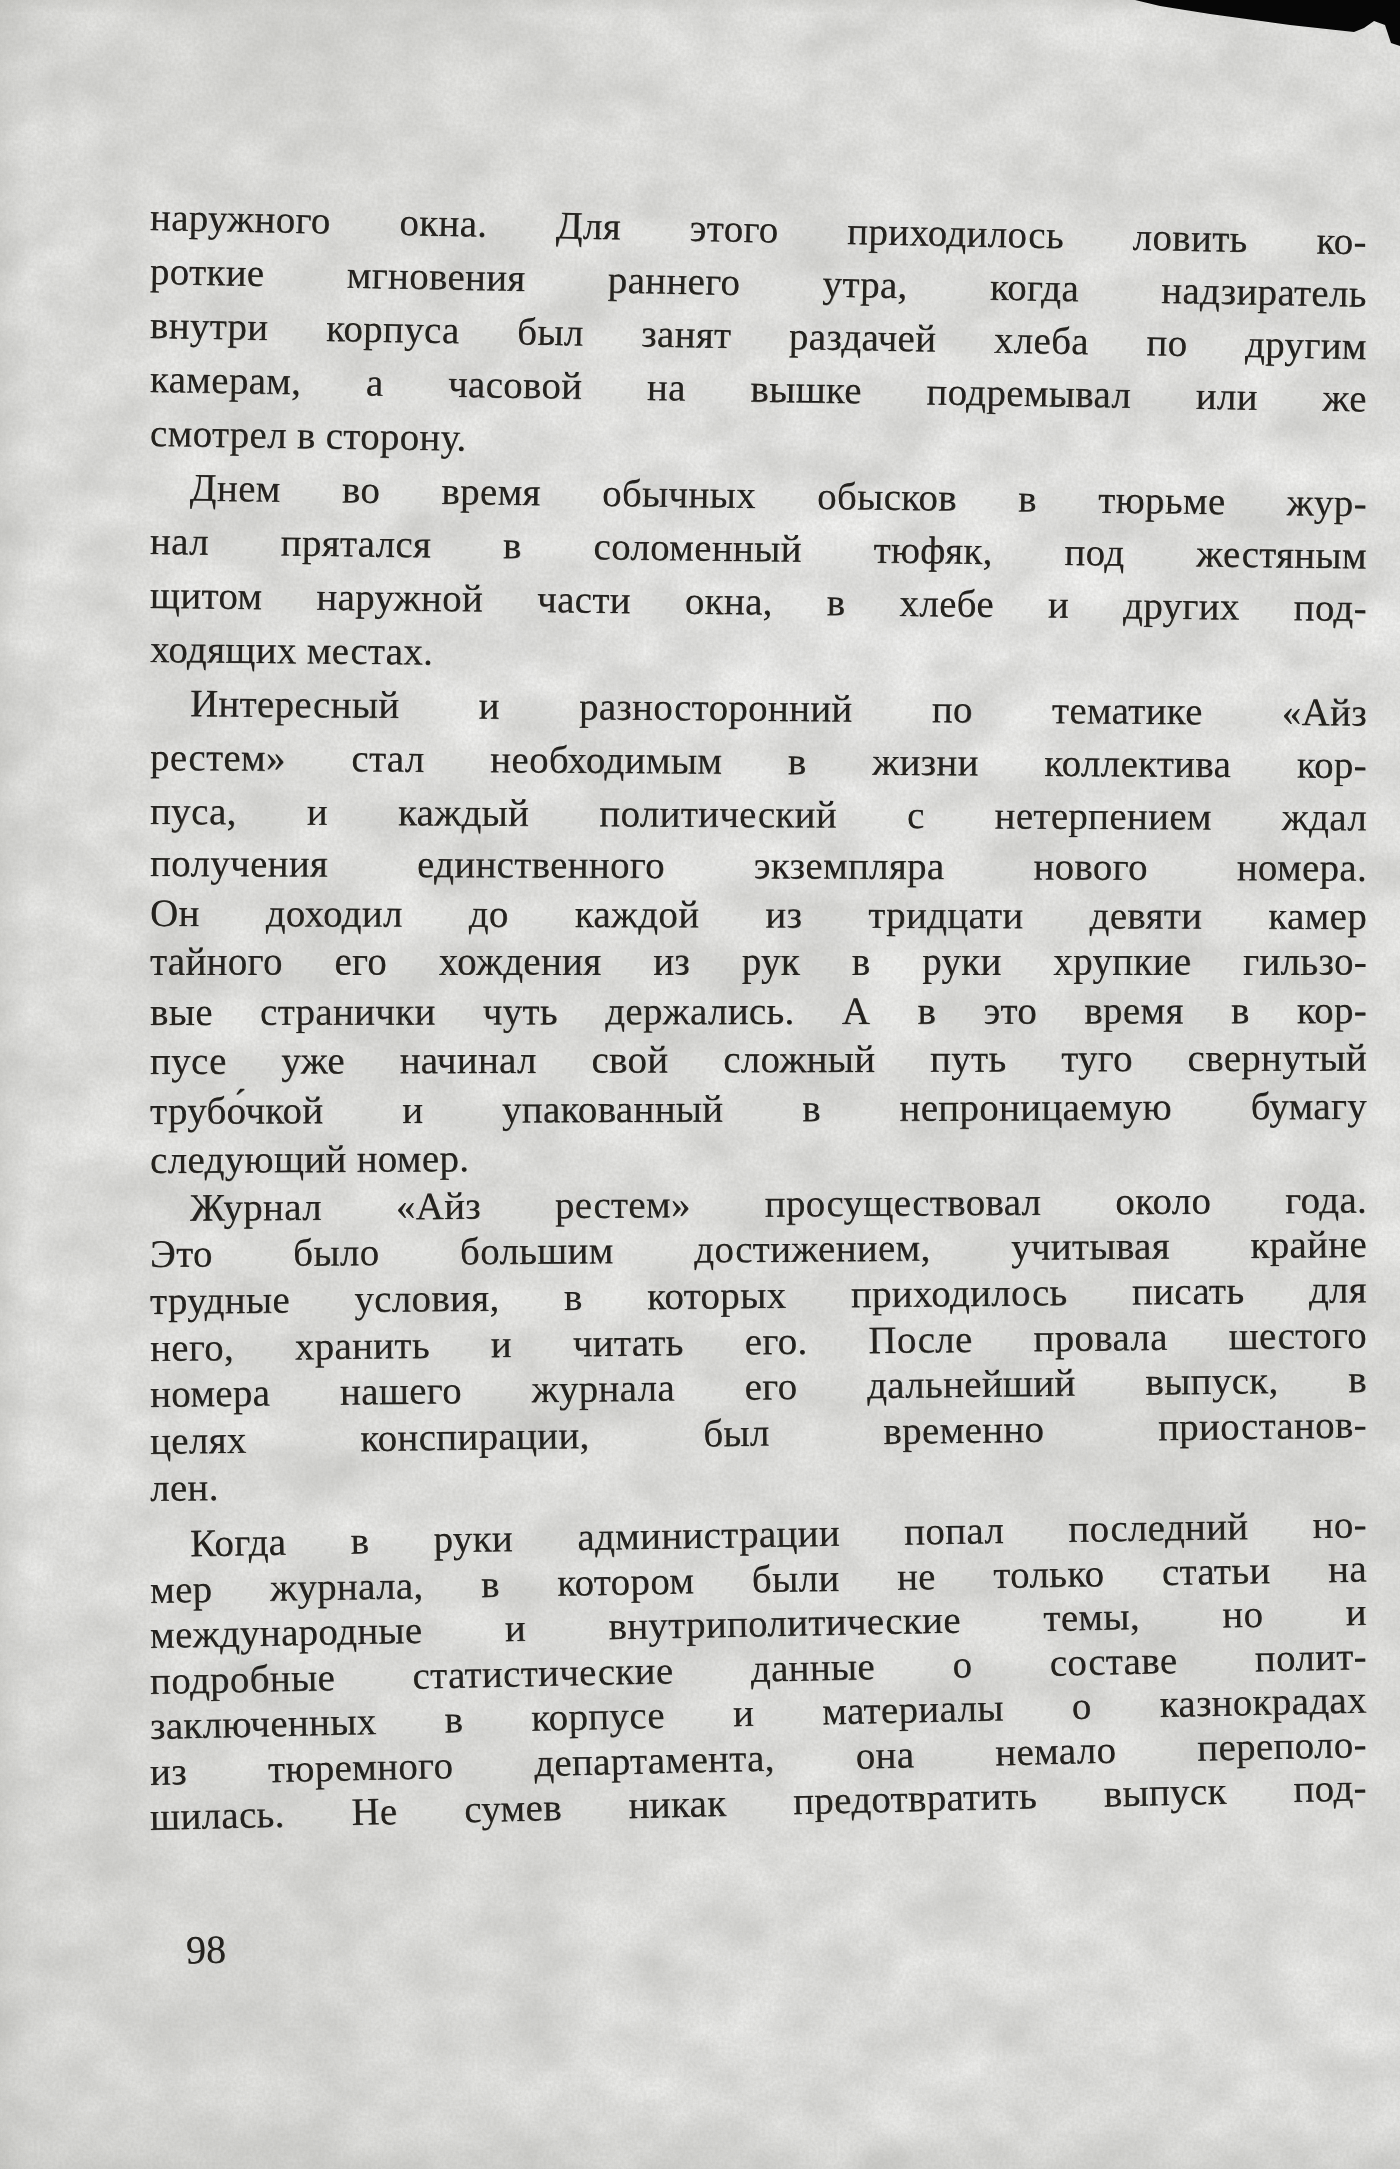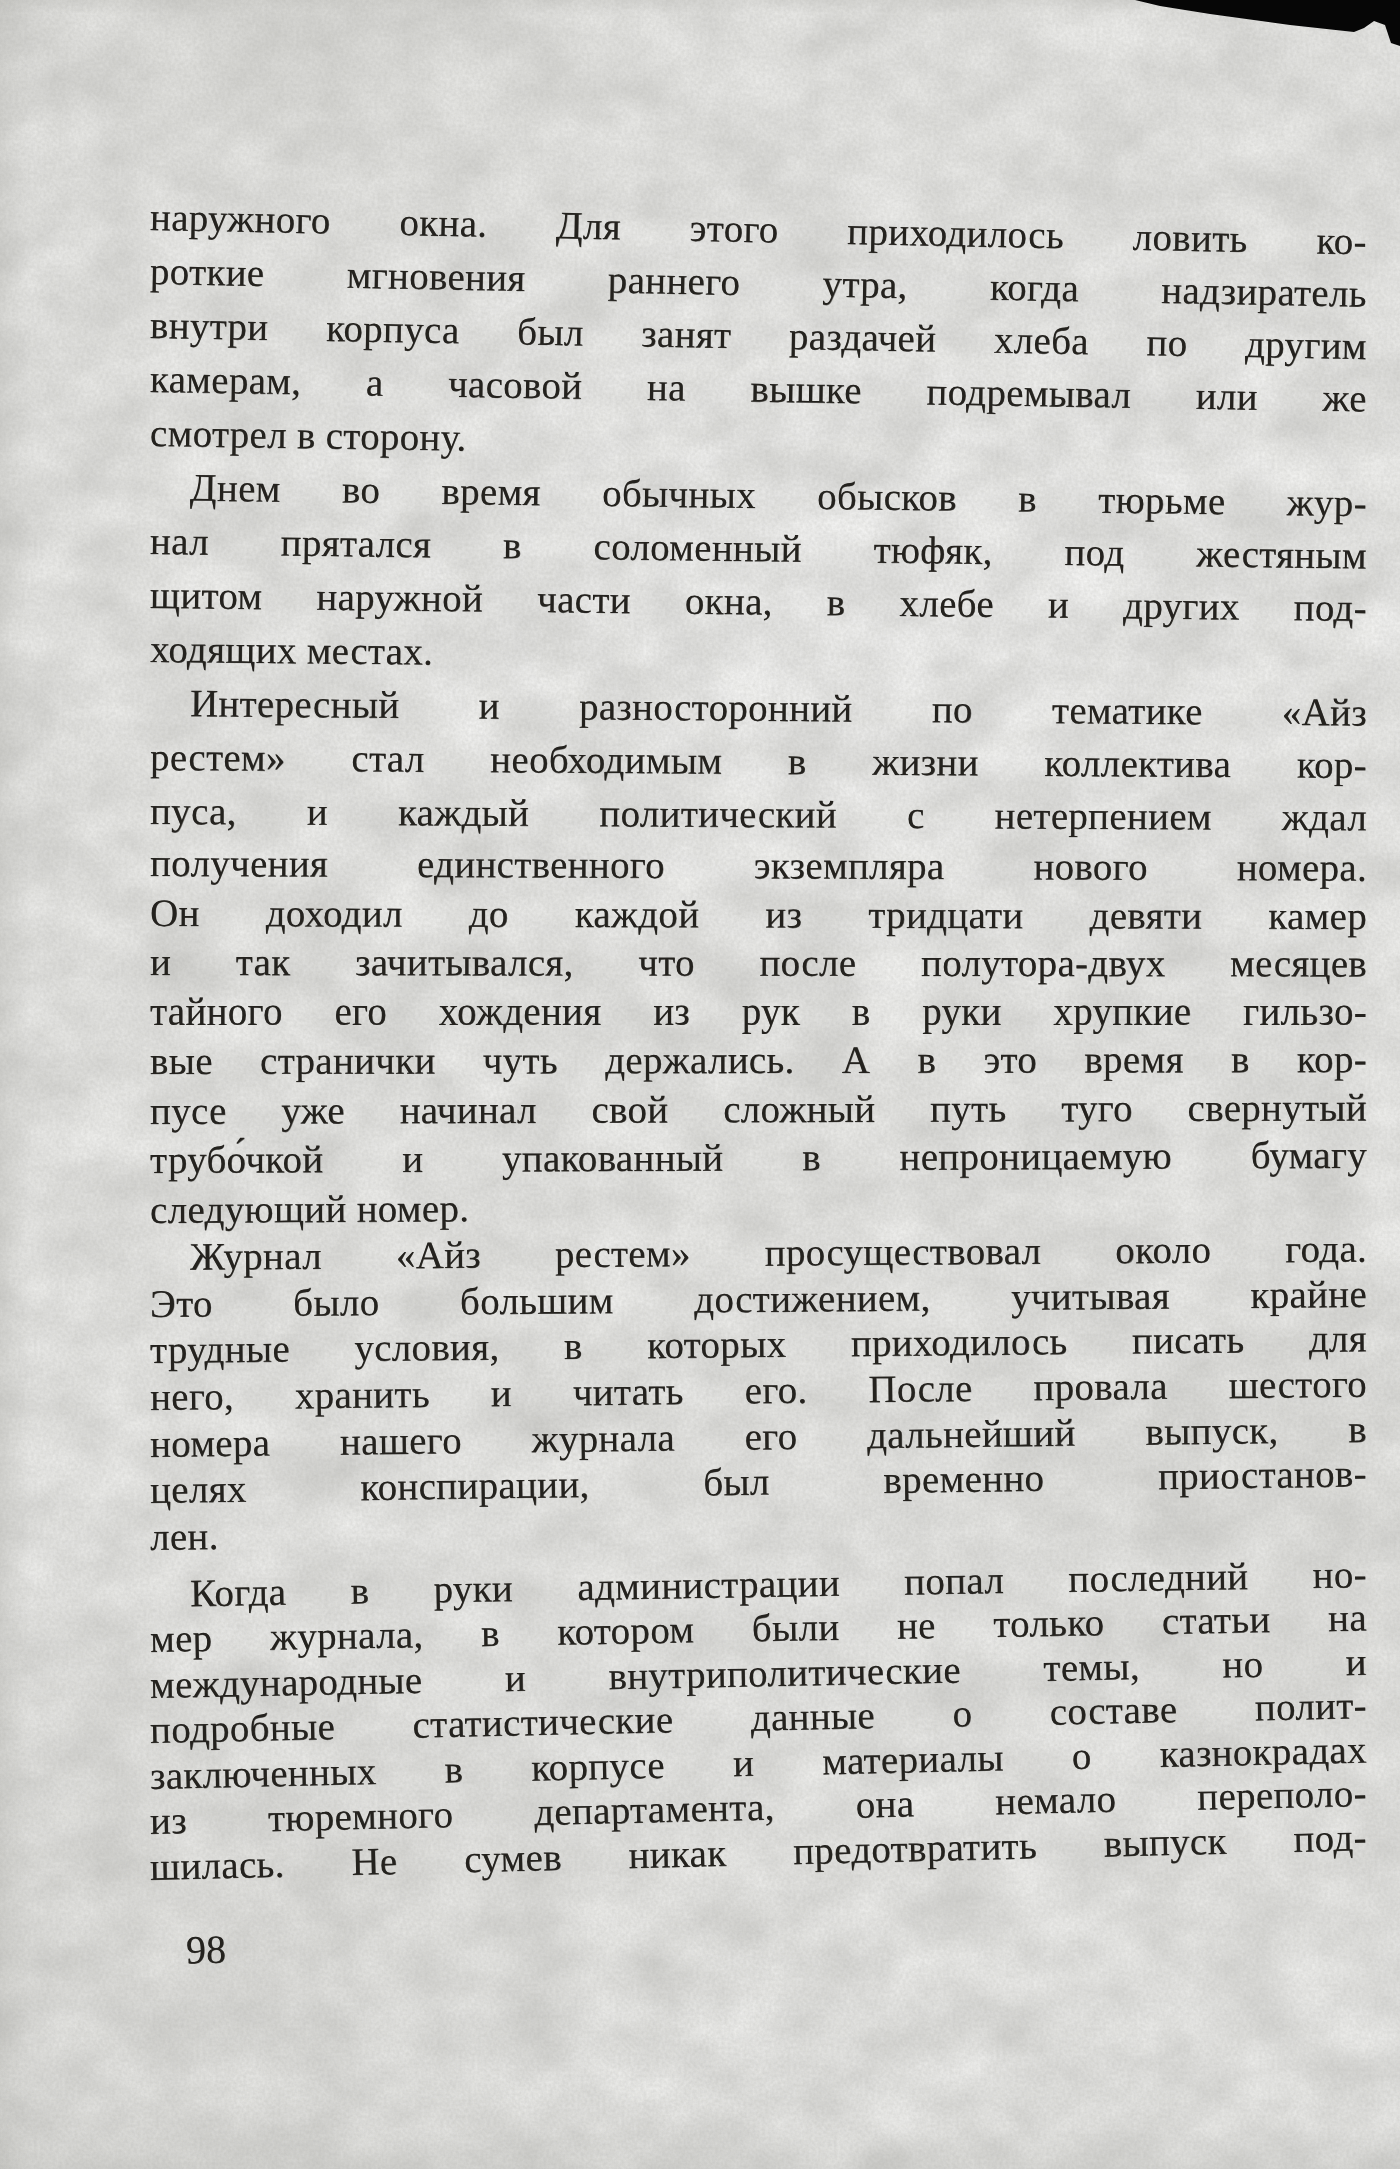--- a/index.html
+++ b/index.html
@@ -88,21 +88,20 @@
       <div class="line end" style="height: 54px; line-height: 54px; transform: rotate(0.841deg);">смотрел в сторону.</div>
       <div class="line ind" style="height: 54px; line-height: 54px; transform: rotate(0.763deg);">Днем во время обычных обысков в тюрьме жур-</div>
       <div class="line" style="height: 54px; line-height: 54px; transform: rotate(0.686deg);">нал прятался в соломенный тюфяк, под жестяным</div>
       <div class="line" style="height: 54px; line-height: 54px; transform: rotate(0.609deg);">щитом наружной части окна, в хлебе и других под-</div>
       <div class="line end" style="height: 54px; line-height: 54px; transform: rotate(0.532deg);">ходящих местах.</div>
       <div class="line ind" style="height: 54px; line-height: 54px; transform: rotate(0.454deg);">Интересный и разносторонний по тематике «Айз</div>
       <div class="line" style="height: 54px; line-height: 54px; transform: rotate(0.377deg);">рестем» стал необходимым в жизни коллектива кор-</div>
       <div class="line" style="height: 54px; line-height: 54px; transform: rotate(0.3deg);">пуса, и каждый политический с нетерпением ждал</div>
       <div class="line" style="height: 49.5px; line-height: 49.5px; transform: rotate(0.222deg);">получения единственного экземпляра нового номера.</div>
       <div class="line" style="height: 49.5px; line-height: 49.5px; transform: rotate(0.145deg);">Он доходил до каждой из тридцати девяти камер</div>
-      <div class="line" style="height: 49.5px; line-height: 49.5px; transform: rotate(0.068deg);">и так зачитывался, что после полутора-двух месяцев</div>
       <div class="line" style="height: 49.5px; line-height: 49.5px; transform: rotate(-0.01deg);">тайного его хождения из рук в руки хрупкие гильзо-</div>
       <div class="line" style="height: 49.5px; line-height: 49.5px; transform: rotate(-0.087deg);">вые странички чуть держались. А в это время в кор-</div>
       <div class="line" style="height: 49.5px; line-height: 49.5px; transform: rotate(-0.164deg);">пусе уже начинал свой сложный путь туго свернутый</div>
       <div class="line" style="height: 49.5px; line-height: 49.5px; transform: rotate(-0.241deg);">трубо́чкой и упакованный в непроницаемую бумагу</div>
       <div class="line end" style="height: 49.5px; line-height: 49.5px; transform: rotate(-0.319deg);">следующий номер.</div>
       <div class="line ind" style="height: 46.7px; line-height: 46.7px; transform: rotate(-0.396deg);">Журнал «Айз рестем» просуществовал около года.</div>
       <div class="line" style="height: 46.7px; line-height: 46.7px; transform: rotate(-0.473deg);">Это было большим достижением, учитывая крайне</div>
       <div class="line" style="height: 46.7px; line-height: 46.7px; transform: rotate(-0.551deg);">трудные условия, в которых приходилось писать для</div>
       <div class="line" style="height: 46.7px; line-height: 46.7px; transform: rotate(-0.628deg);">него, хранить и читать его. После провала шестого</div>
       <div class="line" style="height: 46.7px; line-height: 46.7px; transform: rotate(-0.705deg);">номера нашего журнала его дальнейший выпуск, в</div>

